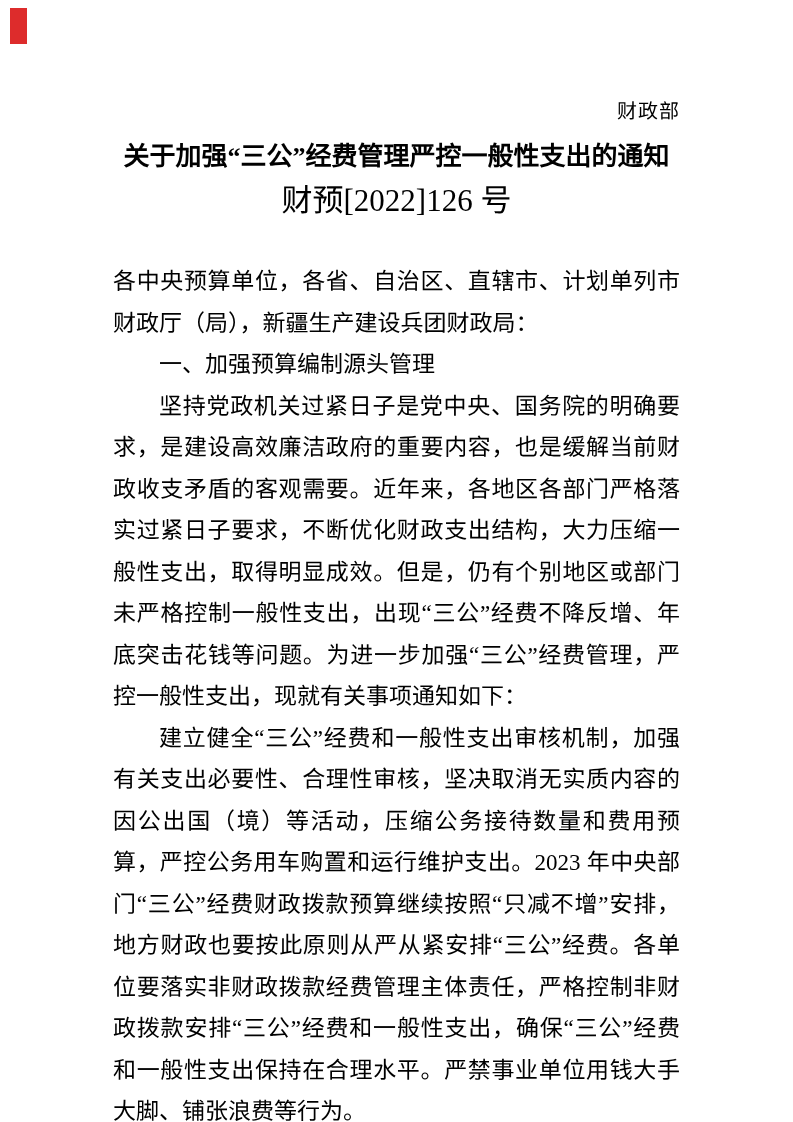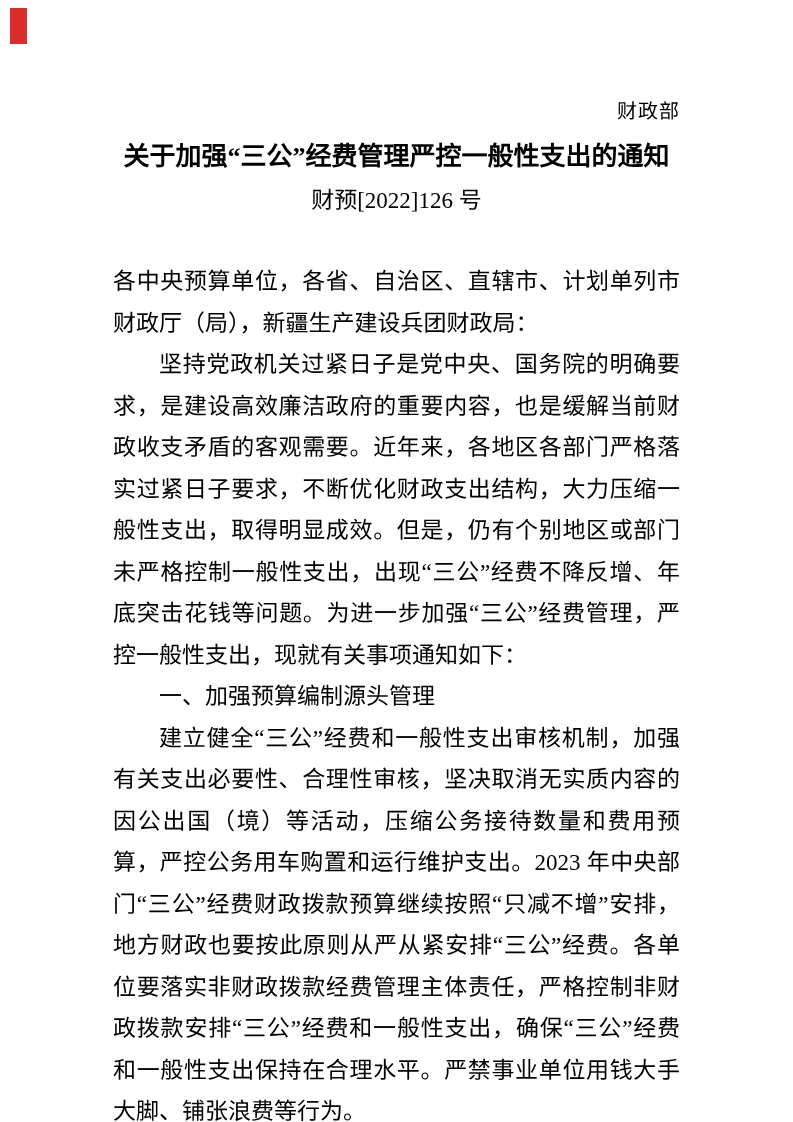--- a/index.html
+++ b/index.html
@@ -40,21 +40,21 @@
   }
   .doc-title {
     margin: 10px 0 0 0;
     font-size: 26px;
     font-weight: bold;
     line-height: 40px;
     text-align: center;
   }
   .doc-number {
     margin: 8px 0 0 0;
-    font-size: 23px;
+    font-size: 31px;
     line-height: 32px;
     text-align: center;
   }
   .body-para {
     margin: 0;
     font-size: 23px;
     line-height: 41.5px;
     text-align: justify;
     word-break: break-all;
   }
@@ -75,20 +75,20 @@
   <div class="content">
 
     <h1 class="org-title">财政部</h1>
 
     <h2 class="doc-title">关于加强“三公”经费管理严控一般性支出的通知</h2>
 
     <div class="doc-number">财预[2022]126 号</div>
 
     <p class="body-para salutation">各中央预算单位，各省、自治区、直辖市、计划单列市财政厅（局），新疆生产建设兵团财政局：</p>
 
+    <p class="body-para indent">一、加强预算编制源头管理</p>
+
     <p class="body-para indent">坚持党政机关过紧日子是党中央、国务院的明确要求，是建设高效廉洁政府的重要内容，也是缓解当前财政收支矛盾的客观需要。近年来，各地区各部门严格落实过紧日子要求，不断优化财政支出结构，大力压缩一般性支出，取得明显成效。但是，仍有个别地区或部门未严格控制一般性支出，出现“三公”经费不降反增、年底突击花钱等问题。为进一步加强“三公”经费管理，严控一般性支出，现就有关事项通知如下：</p>
-
-    <p class="body-para indent">一、加强预算编制源头管理</p>
 
     <p class="body-para indent">建立健全“三公”经费和一般性支出审核机制，加强有关支出必要性、合理性审核，坚决取消无实质内容的因公出国（境）等活动，压缩公务接待数量和费用预算，严控公务用车购置和运行维护支出。2023 年中央部门“三公”经费财政拨款预算继续按照“只减不增”安排，地方财政也要按此原则从严从紧安排“三公”经费。各单位要落实非财政拨款经费管理主体责任，严格控制非财政拨款安排“三公”经费和一般性支出，确保“三公”经费和一般性支出保持在合理水平。严禁事业单位用钱大手大脚、铺张浪费等行为。</p>
 
   </div>
 </div>
 
 </body></html>

